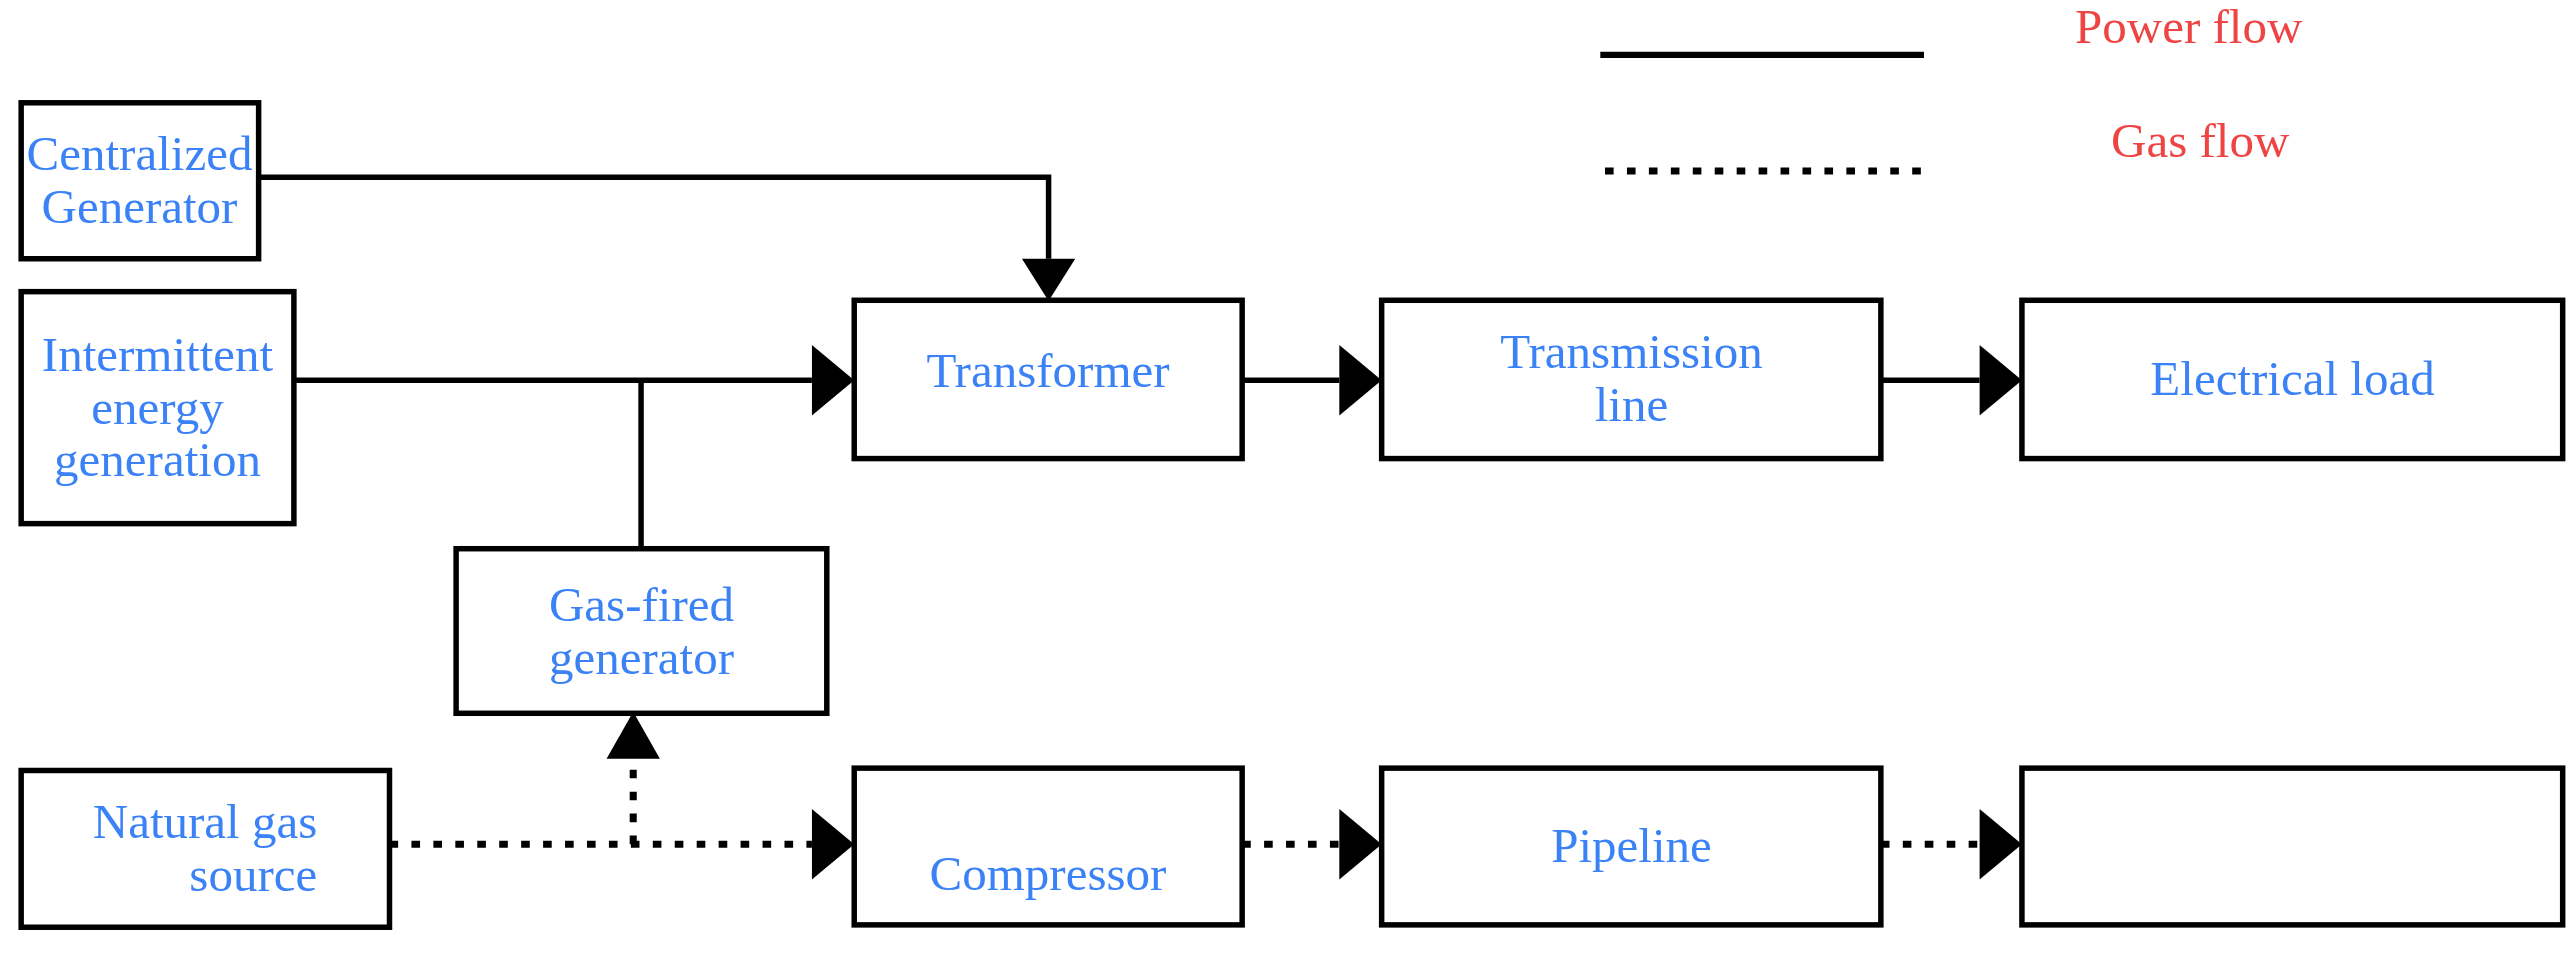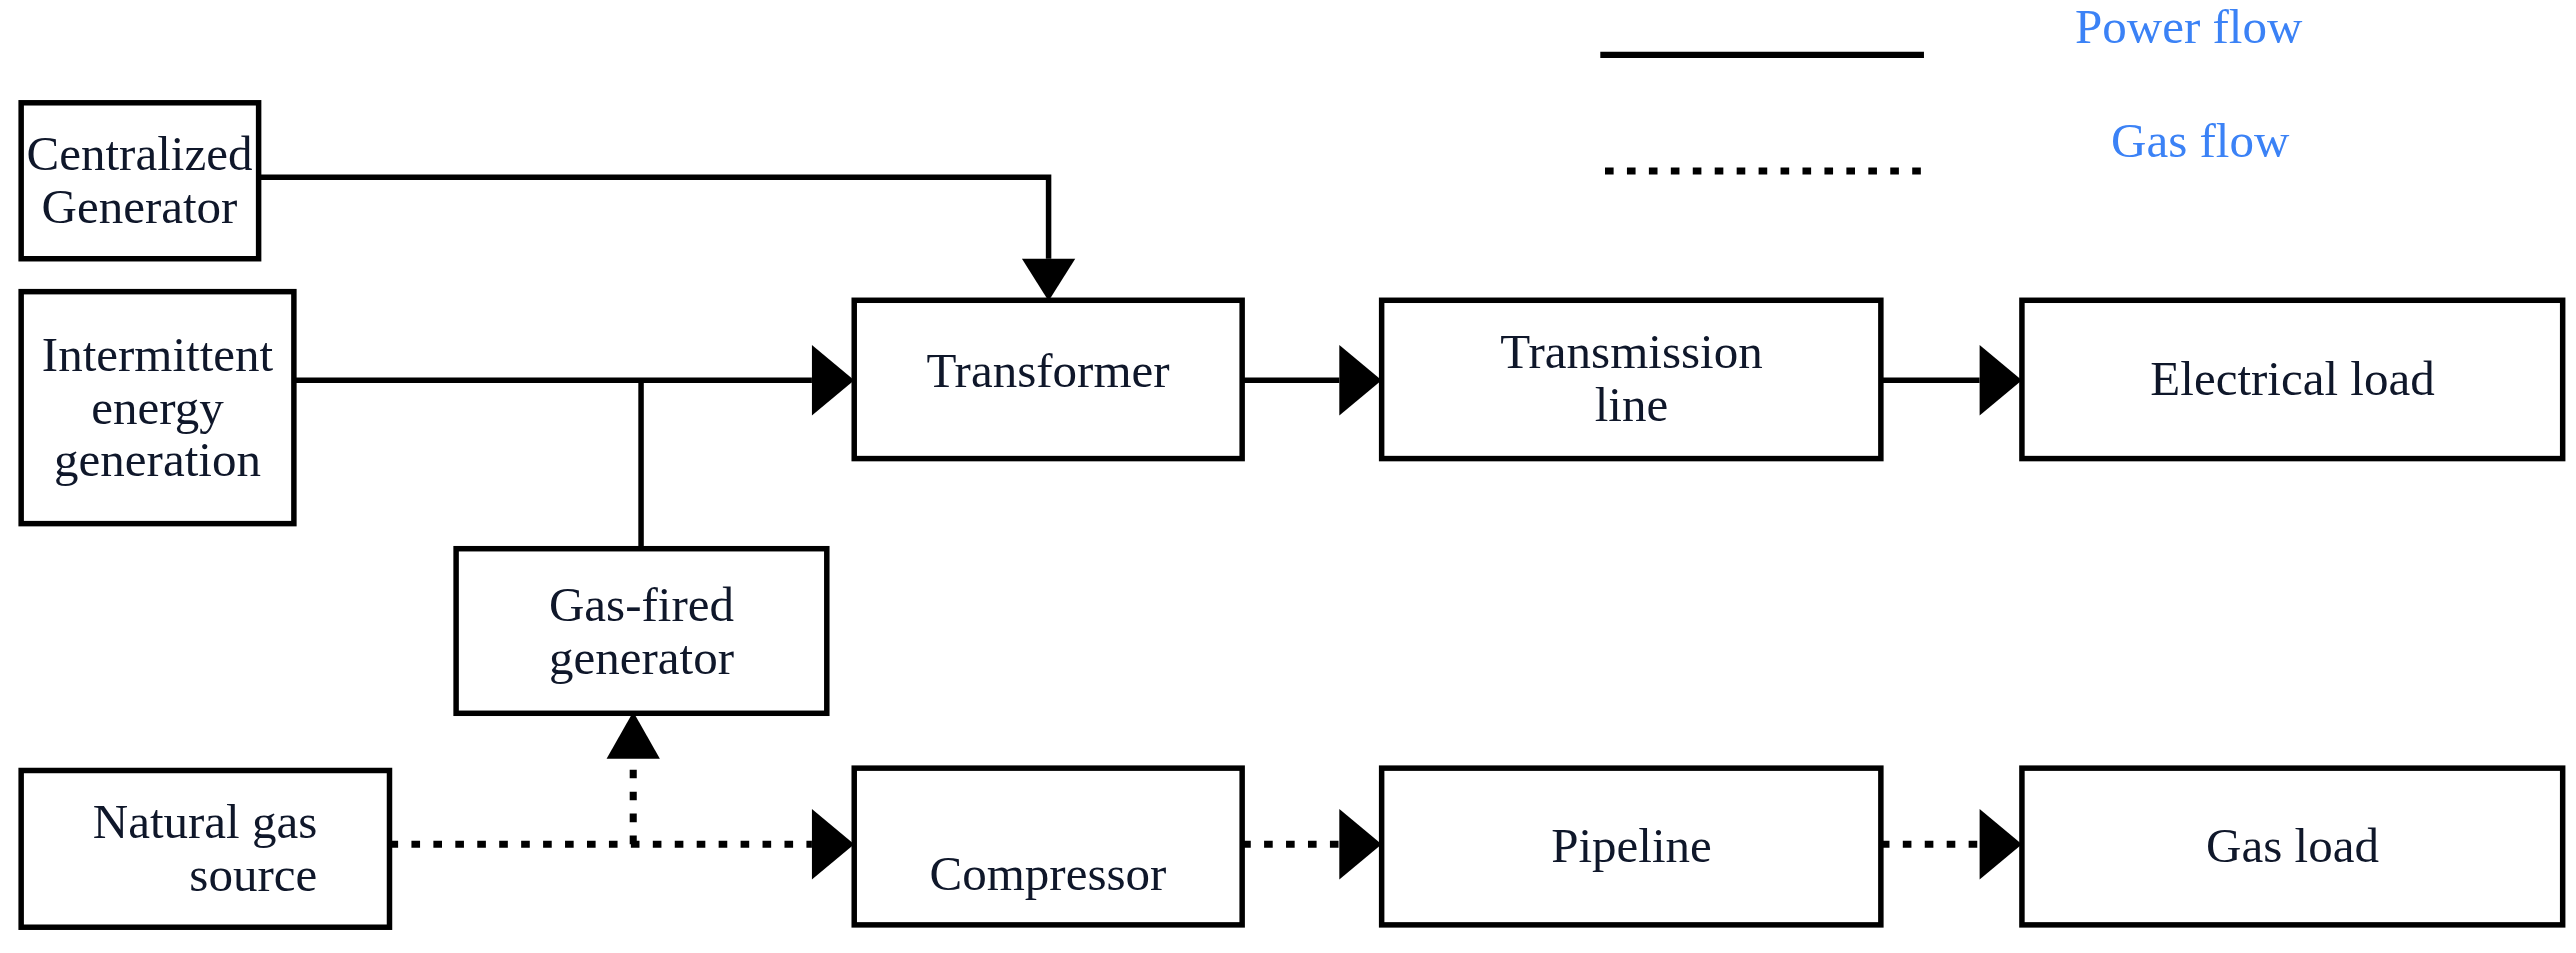--- a/index.html
+++ b/index.html
@@ -57,30 +57,30 @@
   }
   .box-label {
     position: absolute;
     display: flex;
     align-items: center;
     justify-content: center;
     text-align: center;
     font-family: "Liberation Serif", "DejaVu Serif", serif;
     font-size: 49px;
     line-height: 1.08;
-    color: #0f172a;
+    color: #3b82f6;
     pointer-events: none;
     white-space: pre-line;
   }
   .legend-label {
     position: absolute;
     font-family: "Liberation Serif", "DejaVu Serif", serif;
     font-size: 49px;
     line-height: 1;
-    color: #3b82f6;
+    color: #ef4444;
     white-space: nowrap;
   }
 </style>
 </head>
 <body>
 
 <div id="canvas">
 
   <svg class="diagram" viewBox="0 0 3287 1217" xmlns="http://www.w3.org/2000/svg">
 
@@ -164,20 +164,19 @@
 
   <div class="box-label" style="left:1382px; top:300px; width:499px; height:158px;">Transmission
 line</div>
 
   <div class="box-label" style="left:2022px; top:300px; width:541px; height:158px;text-align:right;">Electrical load</div>
 
   <div class="box-label" style="left:854px; top:796px; width:388px; height:157px;">Compressor</div>
 
   <div class="box-label" style="left:1382px; top:768px; width:499px; height:157px;">Pipeline</div>
 
-  <div class="box-label" style="left:2022px; top:768px; width:541px; height:157px;">Gas load</div>
 
   <div class="legend-label" style="left:2075px; top:1.6px;">Power flow</div>
 
   <div class="legend-label" style="left:2111px; top:116px;">Gas flow</div>
 
 </div>
 
 
 </body></html>

